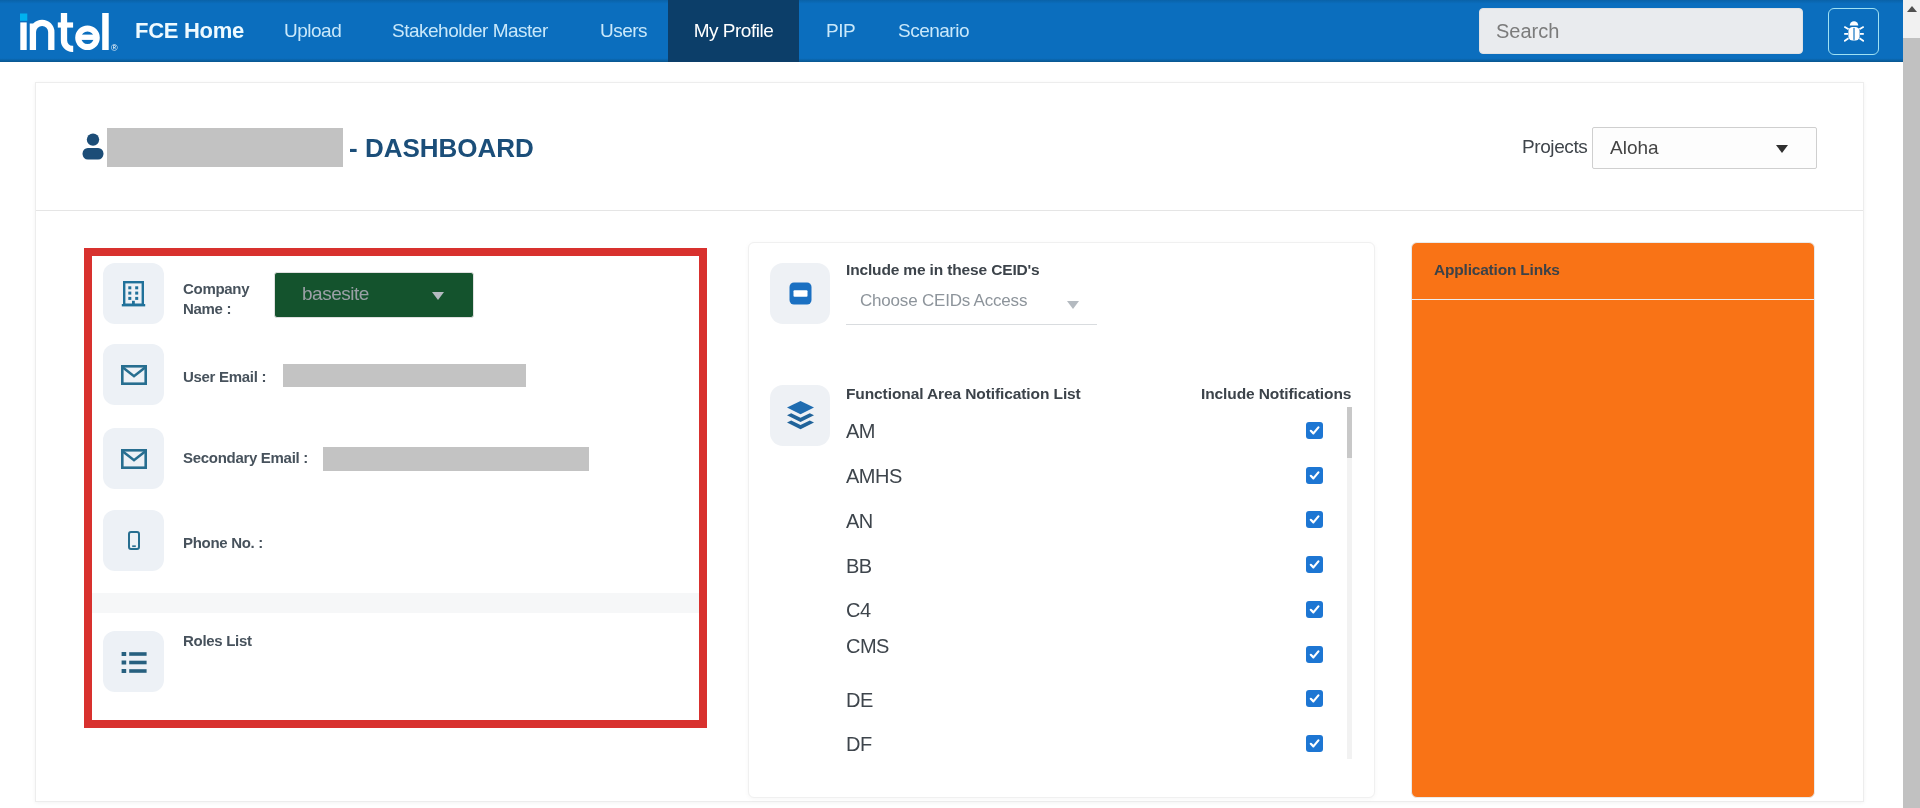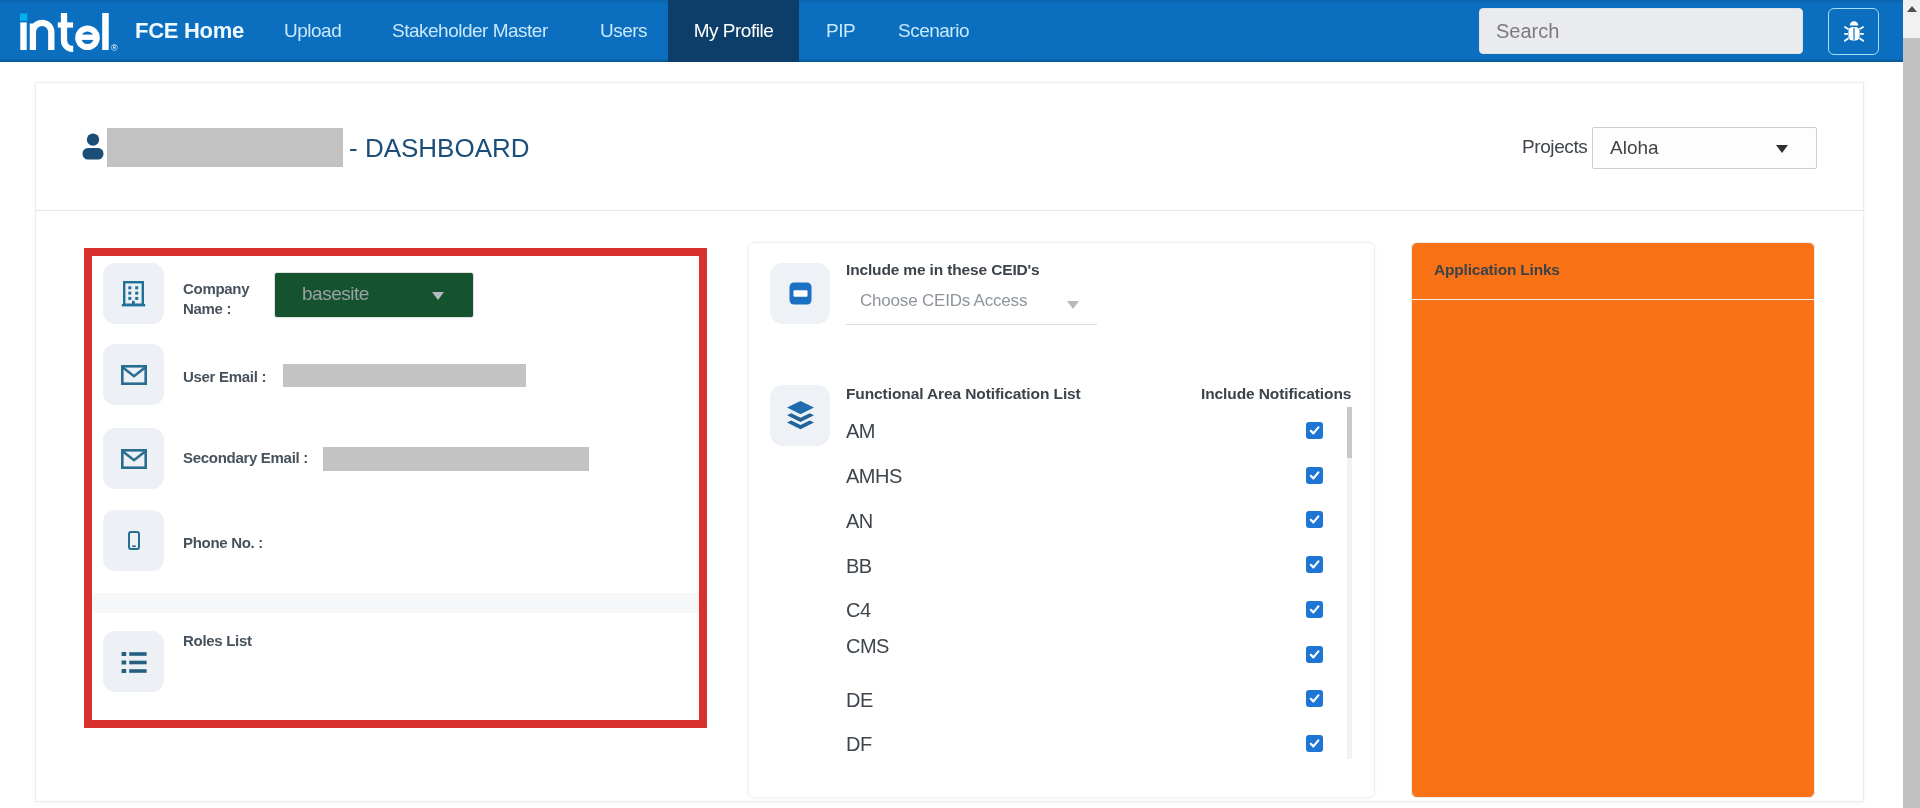--- a/index.html
+++ b/index.html
@@ -36,21 +36,21 @@
 
 
 #maincard { position:absolute; left:35px; top:82px; width:1829px; height:720px;
   background:#fff; border:1px solid #ededed;
   box-shadow:0 1px 4px rgba(0,0,0,0.05); }
 
 
 #greyname { position:absolute; left:107px; top:128px; width:236px; height:39px;
   background:#c2c2c2; }
 #dashtitle { position:absolute; left:349px; top:133px; font-size:26px;
-  font-weight:normal; color:#1b4e79; letter-spacing:0px; }
+  font-weight:bold; color:#1b4e79; letter-spacing:0px; }
 #projlabel { position:absolute; left:1522px; top:136px; font-size:19px;
   color:#3f454b; letter-spacing:-0.4px; }
 #projselect { position:absolute; left:1592px; top:127px; width:225px; height:42px;
   background:#fdfdfd; border:1px solid #cfcfcf; border-radius:2px; }
 #projselect .val { position:absolute; left:17px; top:9px; font-size:19px; color:#444; }
 .caret-dark { width:0; height:0; border-left:6.5px solid transparent;
   border-right:6.5px solid transparent; border-top:8.5px solid #2f2f2f; }
 #hdrsep { position:absolute; left:0px; top:127px; width:1827px; height:1px; background:#e5e5e5; }
 
 

